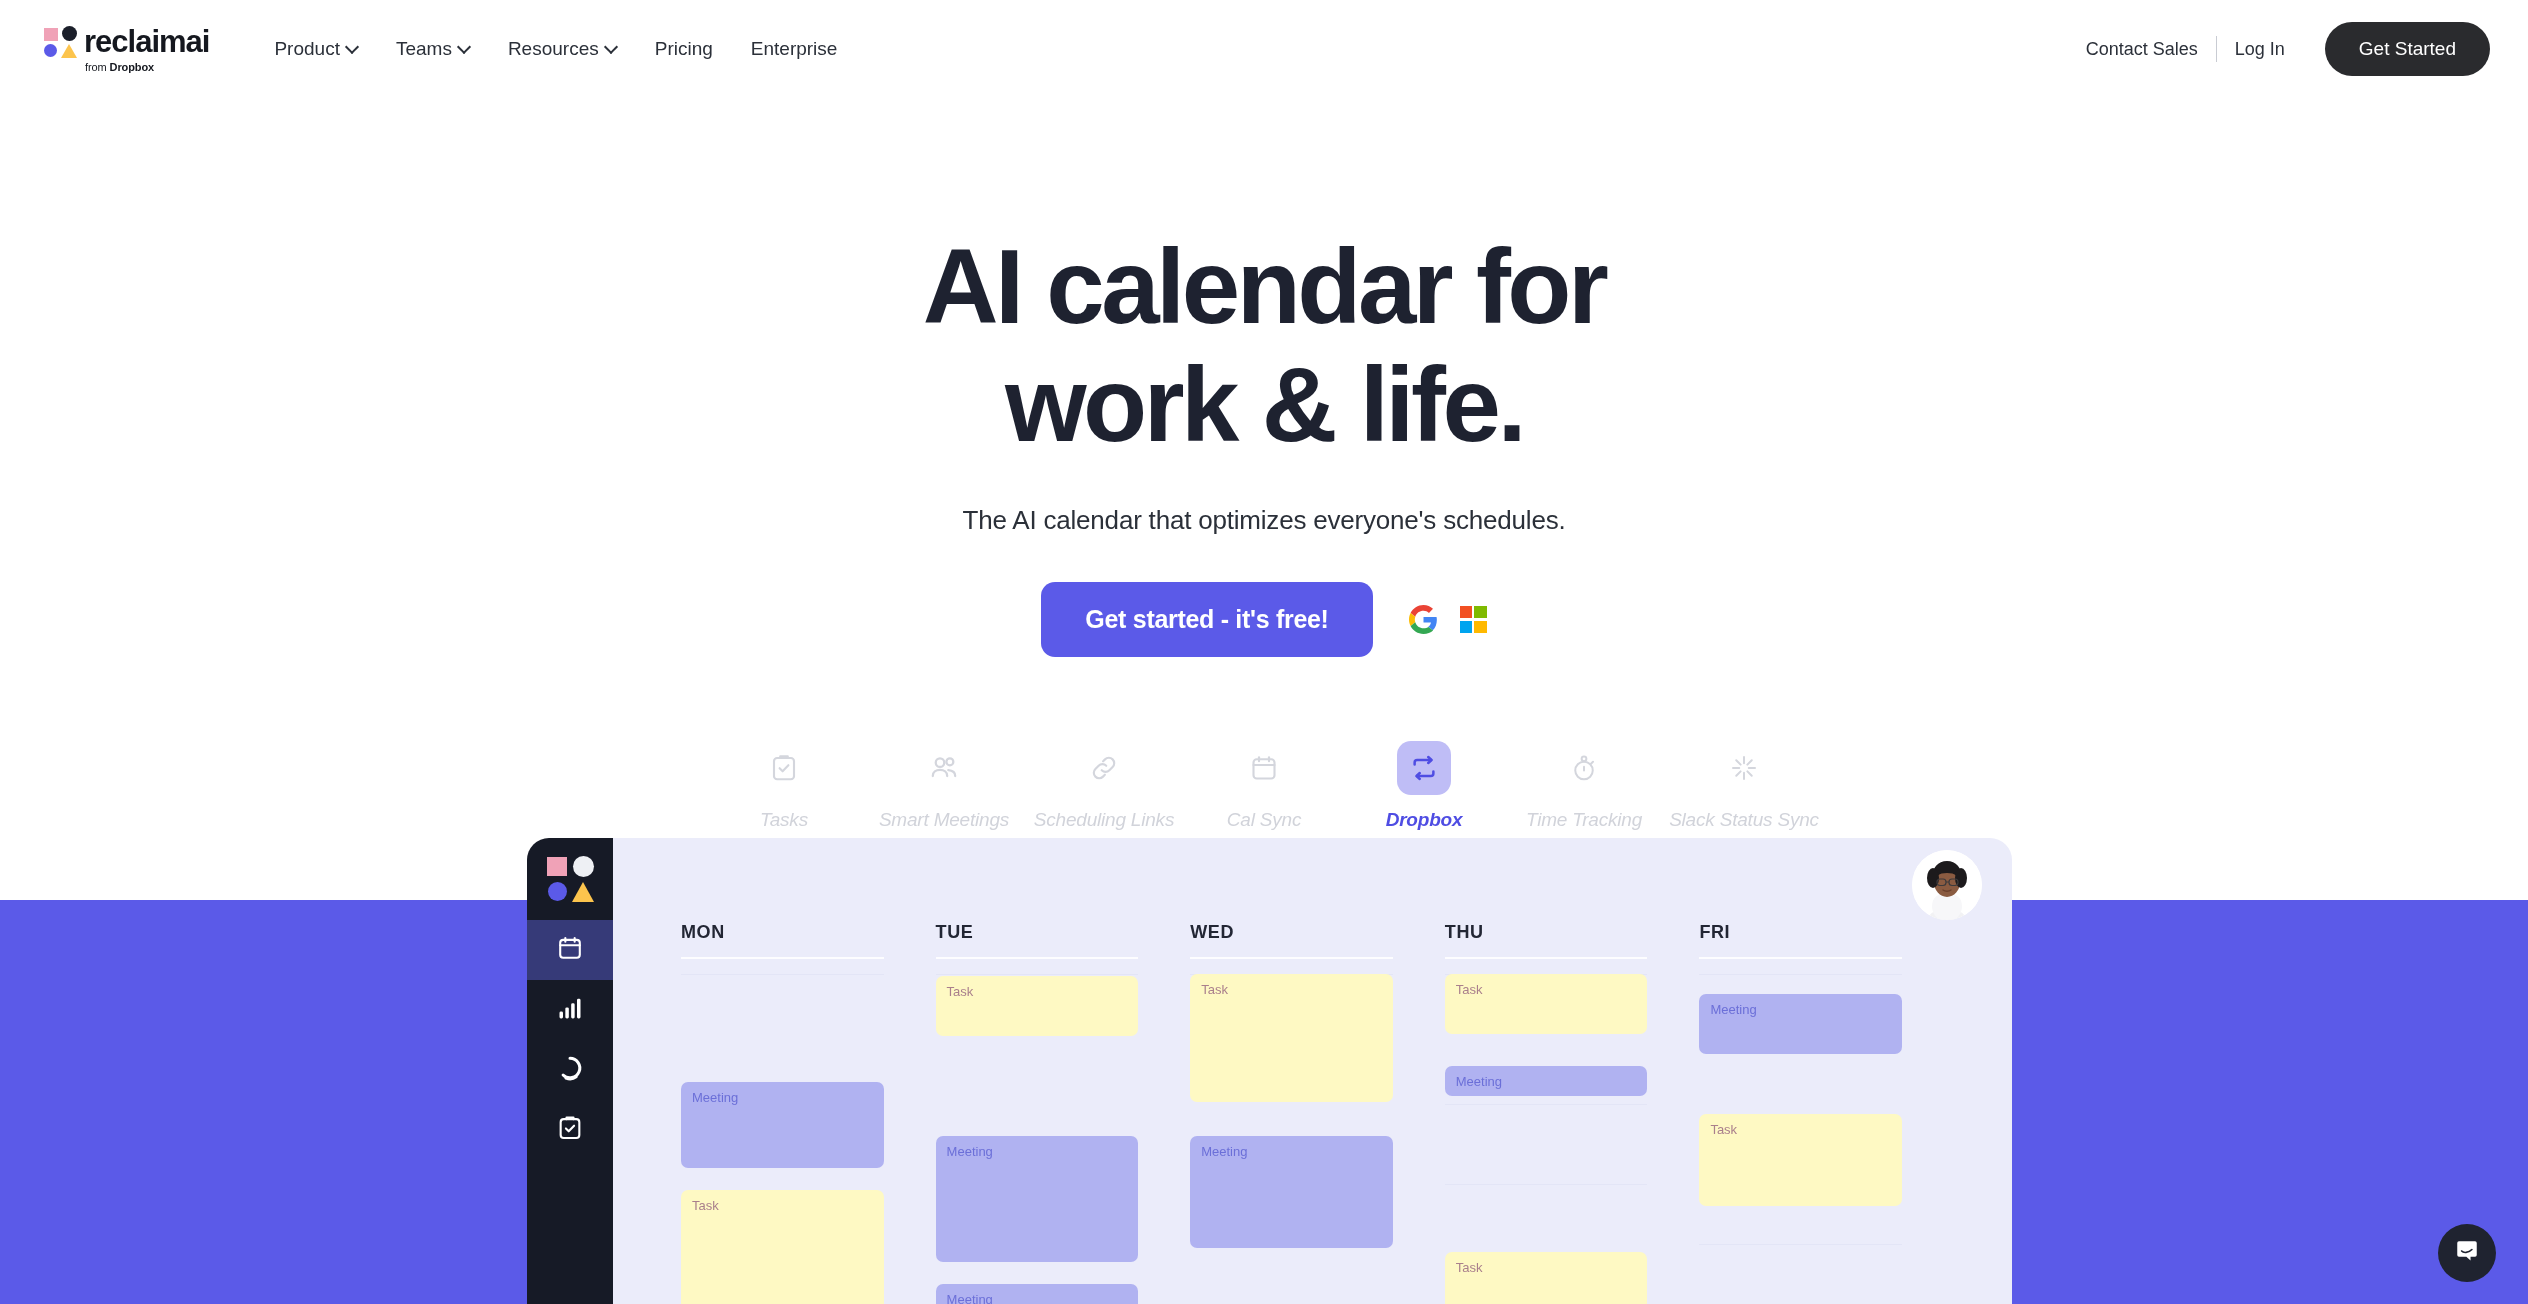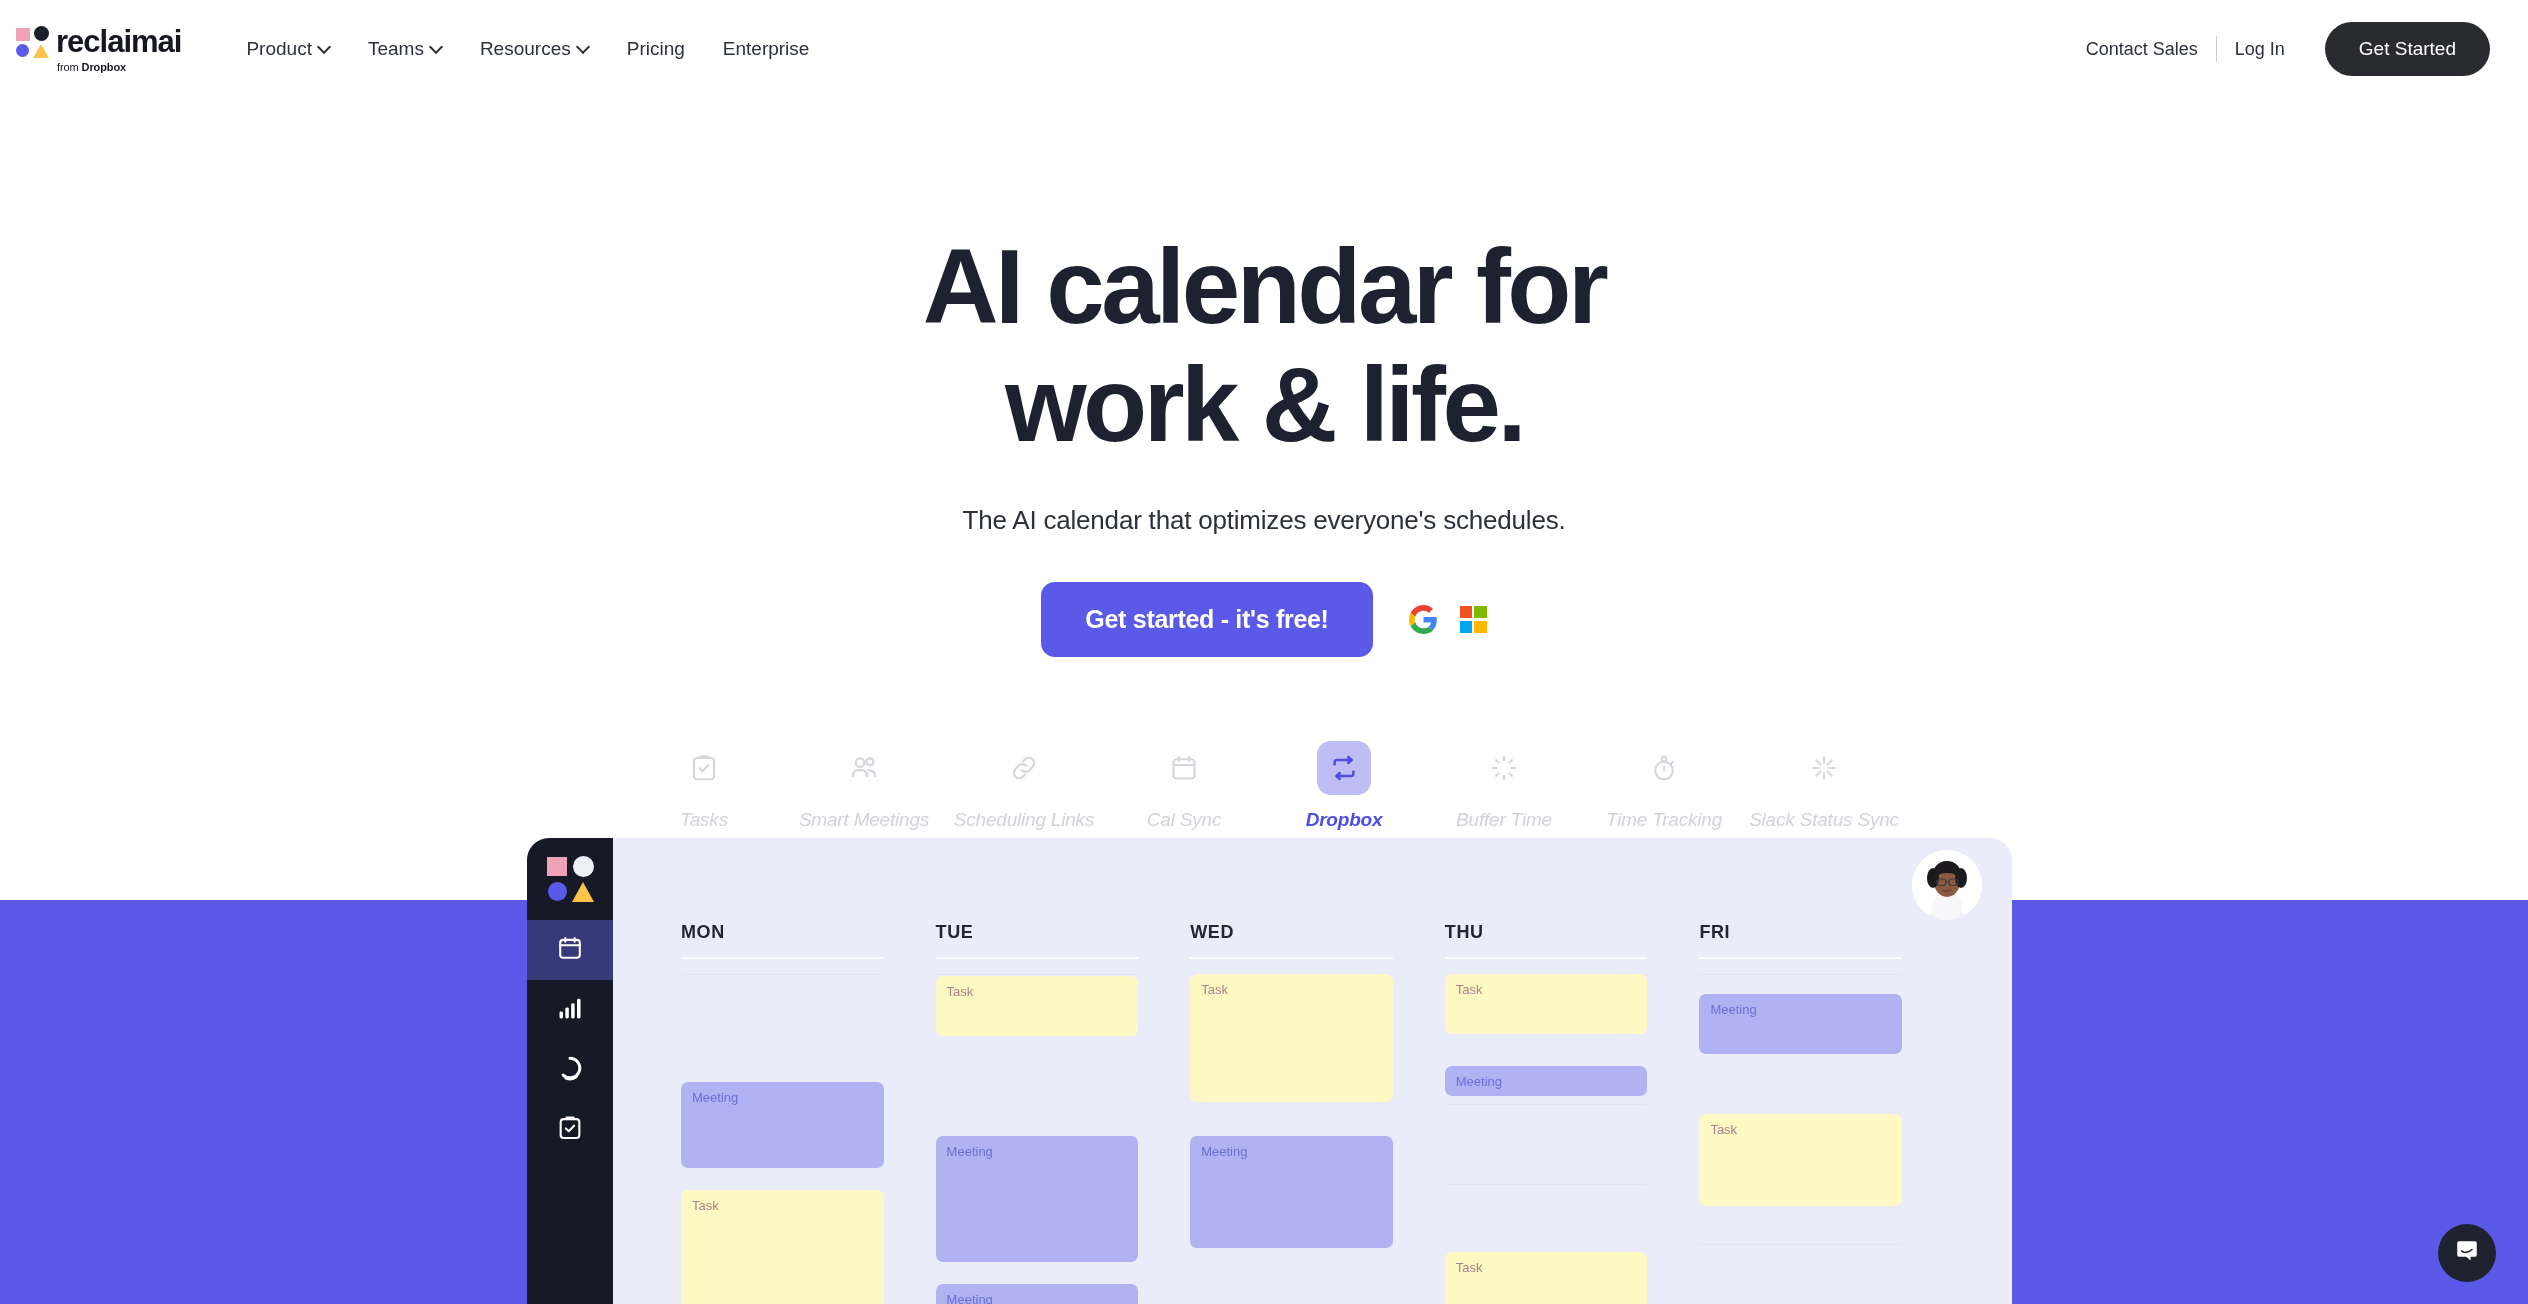--- a/index.html
+++ b/index.html
@@ -17,21 +17,21 @@
     left: 0; top: 900px;
     width: 2528px; height: 404px;
     background: #5b5ae8;
   }
 
   
   .header {
     position: absolute; left: 0; top: 0;
     width: 2528px; height: 98px;
     display: flex; align-items: center;
-    padding: 0 38px 0 16px;
+    padding: 0 38px 0 44px;
     background: #fff;
     z-index: 40;
   }
   .logo-wrap { display: flex; flex-direction: column; align-items: flex-start; margin-right: 46px; }
   .logo-row { display: flex; align-items: center; }
   .logo-mark {
     position: relative; width: 34px; height: 32px; margin-right: 6px; flex: 0 0 auto;
   }
   .lm { position: absolute; }
   .lm-sq { left: 0; top: 2px; width: 14px; height: 13px; background: #f0a2b7; }
@@ -313,35 +313,20 @@
           <svg width="30" height="30" viewBox="0 0 24 24" fill="none" stroke="currentColor" stroke-width="2" stroke-linecap="round" stroke-linejoin="round">
             <path d="M4.5 9.2V7.6A2 2 0 0 1 6.5 5.6h11.2"></path>
               <path d="M15.4 3.2l2.6 2.4-2.6 2.4"></path>
             <path d="M19.5 14.8v1.6a2 2 0 0 1-2 2H6.3"></path>
               <path d="M8.6 20.8L6 18.4l2.6-2.4"></path>
           </svg>
         </span>
         <span class="feat-lbl">Dropbox</span>
       </div>
 
-      <div class="feat">
-        <span class="feat-ico">
-          <svg width="30" height="30" viewBox="0 0 24 24" fill="none" stroke="currentColor" stroke-width="1.6" stroke-linecap="round">
-            <path d="M12 3v3"></path>
-              <path d="M12 18v3"></path>
-              <path d="M3 12h3"></path>
-              <path d="M18 12h3"></path>
-            <path d="M5.6 5.6l2.1 2.1"></path>
-              <path d="M16.3 16.3l2.1 2.1"></path>
-            <path d="M18.4 5.6l-2.1 2.1"></path>
-              <path d="M7.7 16.3l-2.1 2.1"></path>
-          </svg>
-        </span>
-        <span class="feat-lbl">Buffer Time</span>
-      </div>
 
       <div class="feat">
         <span class="feat-ico">
           <svg width="30" height="30" viewBox="0 0 24 24" fill="none" stroke="currentColor" stroke-width="1.6" stroke-linecap="round" stroke-linejoin="round">
             <circle cx="12" cy="14" r="7"></circle>
               <path d="M12 11v3"></path>
             <circle cx="12" cy="4.6" r="1.9"></circle>
               <path d="M17.6 8.6l1.6-1.6"></path>
           </svg>
         </span>

